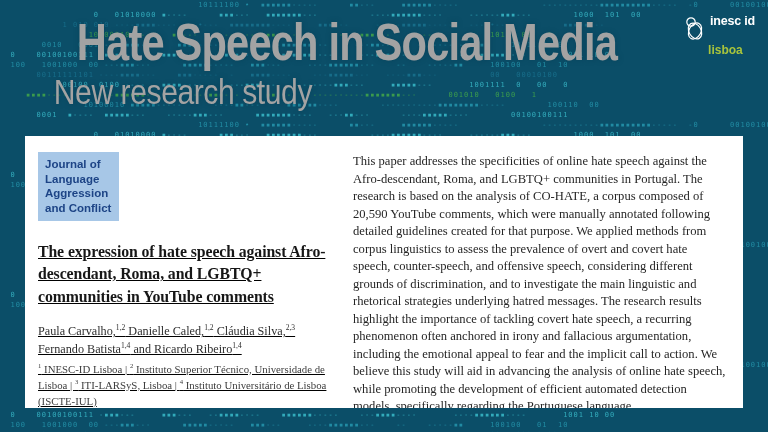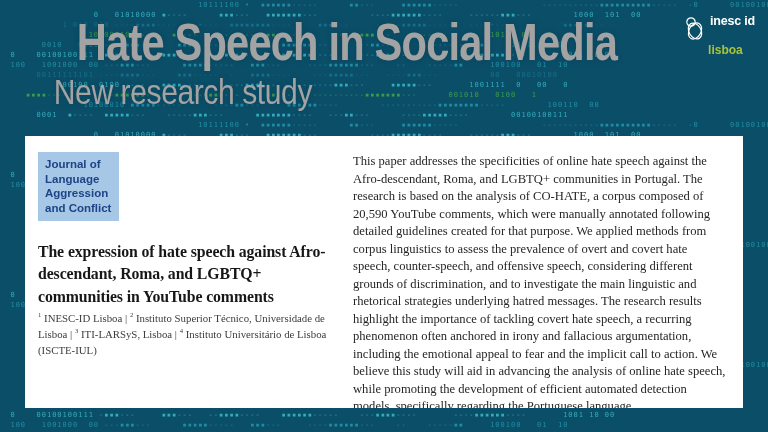--- a/index.html
+++ b/index.html
@@ -38,21 +38,21 @@
   .logo-line1 { display: block; color: #ffffff; font-weight: bold; font-size: 12.5px; letter-spacing: -0.2px; line-height: 1; }
   .logo-line2 { display: block; color: #a8c43c; font-weight: bold; font-size: 12px; line-height: 1; margin-top: 16px; margin-left: -2px; }
 
   
   .card {
     position: absolute; left: 25px; top: 136px; width: 718px; height: 272px;
     background: #ffffff; z-index: 2;
     box-sizing: border-box; padding: 16px 16px 10px 13px;
     display: flex; overflow: hidden;
   }
-  .left-col { width: 290px; flex: none; }
+  .left-col { width: 290px; flex: none; text-decoration: underline; }
   .right-col { flex: 1; padding-left: 25px; }
 
   .badge {
     display: inline-block; background: #a7c7e7; color: #1d4486;
     font-weight: bold; font-size: 11.5px; line-height: 14.5px;
     padding: 5px 8px 6px 7px; white-space: pre-line;
   }
   .paper-title {
     font-family: "Liberation Serif", serif; font-weight: bold;
     font-size: 15.8px; line-height: 1.42; color: #171717;
@@ -96,18 +96,19 @@
   </div>
 </div>
 
 <section class="card">
   <div class="left-col">
     <div class="badge">Journal of
 Language
 Aggression
 and Conflict</div>
     <h3 class="paper-title">The expression of hate speech against Afro-descendant, Roma, and LGBTQ+ communities in YouTube comments</h3>
+    <p class="authors">Paula Carvalho,<sup>1,2</sup> Danielle Caled,<sup>1,2</sup> Cláudia Silva,<sup>2,3</sup> Fernando Batista<sup>1,4</sup> and Ricardo Ribeiro<sup>1,4</sup></p>
     <p class="affils"><sup>1</sup> INESC-ID Lisboa | <sup>2</sup> Instituto Superior Técnico, Universidade de Lisboa | <sup>3</sup> ITI-LARSyS, Lisboa | <sup>4</sup> Instituto Universitário de Lisboa (ISCTE-IUL)</p>
   </div>
   <div class="right-col">
     <p class="abstract">This paper addresses the specificities of online hate speech against the Afro-descendant, Roma, and LGBTQ+ communities in Portugal. The research is based on the analysis of CO-HATE, a corpus composed of 20,590 YouTube comments, which were manually annotated following detailed guidelines created for that purpose. We applied methods from corpus linguistics to assess the prevalence of overt and covert hate speech, counter-speech, and offensive speech, considering different grounds of discrimination, and to investigate the main linguistic and rhetorical strategies underlying hatred messages. The research results highlight the importance of tackling covert hate speech, a recurring phenomenon often anchored in irony and fallacious argumentation, including the emotional appeal to fear and the implicit call to action. We believe this study will aid in advancing the analysis of online hate speech, while promoting the development of efficient automated detection models, specifically regarding the Portuguese language.</p>
   </div>
 </section>
 
 </body></html>

